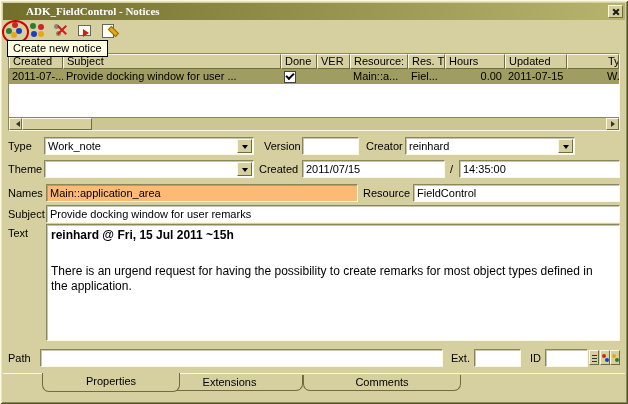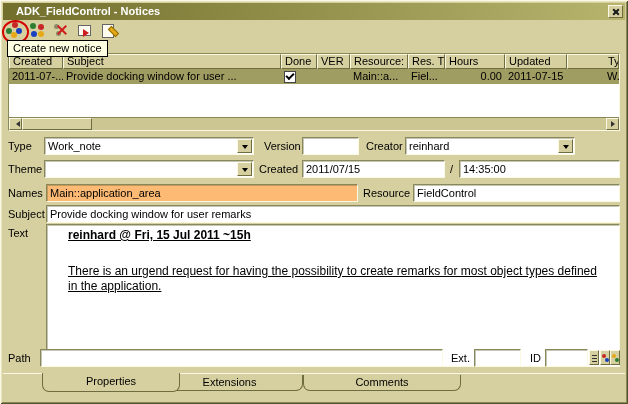--- a/index.html
+++ b/index.html
@@ -21,21 +21,21 @@
     position:absolute;box-sizing:border-box;height:18px;background:#fff;
     border-top:1px solid #8a8758;border-left:1px solid #8a8758;
     border-bottom:1px solid #fbf8e3;border-right:1px solid #fbf8e3;
     box-shadow: inset 1px 1px 0 rgba(90,88,50,.35);
     font-size:11px;line-height:16px;padding:0 3px;white-space:nowrap;overflow:hidden;
   }
   .khaki{background:#fdba74;}
   
   .titlebar{position:absolute;left:3px;top:3px;right:3px;height:17px;
     background:linear-gradient(to right,#716f2b,#b7b46e);}
-  .title-text{position:absolute;left:13px;top:2px;font-size:11px;font-weight:bold;color:#fff;}
+  .title-text{position:absolute;left:23px;top:2px;font-size:11px;font-weight:bold;color:#fff;font-family:Liberation Serif, serif;}
   .closebtn{position:absolute;right:2px;top:2px;width:15px;height:13px;}
   .xbar{position:absolute;left:3px;top:5px;width:8px;height:2px;background:#1b1b1b;}
   
   .toolbar{position:absolute;left:6px;top:22px;height:18px;}
   .icn{position:relative;width:17px;height:16px;display:inline-block;margin-right:2px;vertical-align:top;}
   .dot{position:absolute;width:6px;height:6px;border-radius:50%;}
   .xm{position:absolute;left:3px;top:7px;width:12px;height:2px;background:#cf1d1d;}
   .pg{position:absolute;background:#fffdf0;border:1px solid #666;}
   .annot{position:absolute;left:2px;top:20px;width:23px;height:20px;border:2px solid #d40000;border-radius:50%;z-index:5;}
   .tooltip{position:absolute;left:7px;top:40px;height:15px;line-height:14px;padding:0 5px;
@@ -62,21 +62,21 @@
     transform:rotate(-45deg);margin:1px 0 0 1px;}
   .hscroll{flex:0 0 12px;background:#ccc692;border-top:1px solid #8a8758;display:flex;}
   .sbtn{width:13px;box-sizing:border-box;position:relative;}
   .thumb{width:70px;box-sizing:border-box;}
   .tri-l{position:absolute;left:3px;top:2px;width:0;height:0;border:3px solid transparent;border-right:4px solid #333;}
   .tri-r{position:absolute;left:4px;top:2px;width:0;height:0;border:3px solid transparent;border-left:4px solid #333;}
   
   .combo-btn{position:absolute;right:1px;top:1px;width:15px;height:14px;}
   .tri-d{display:block;width:0;height:0;border:3px solid transparent;border-top:4px solid #000;margin:5px auto 0;}
   
-  .textbox{height:143px;padding:3px 21px;line-height:15px;white-space:normal;text-decoration:underline;}
+  .textbox{height:117px;padding:3px 4px;line-height:15px;white-space:normal;}
   .text-head{font-size:12px;font-weight:bold;}
   .text-body{font-size:12px;margin-top:21px;max-width:545px;}
   
   .pbtn{position:absolute;top:350px;width:10px;height:15px;}
   .mini{position:absolute;border-radius:50%;width:4px;height:4px;}
   .bars{position:absolute;left:2px;top:4px;width:5px;height:1px;background:#333;box-shadow:0 3px 0 #333,0 6px 0 #333;}
   
   .tabline{position:absolute;left:3px;right:3px;top:373px;height:1px;background:#fbf8e3;}
   .tab{position:absolute;top:375px;height:16px;box-sizing:border-box;background:#d6d0a0;
     border:1px solid #6f6c3f;border-top:none;border-radius:0 0 7px 7px;

